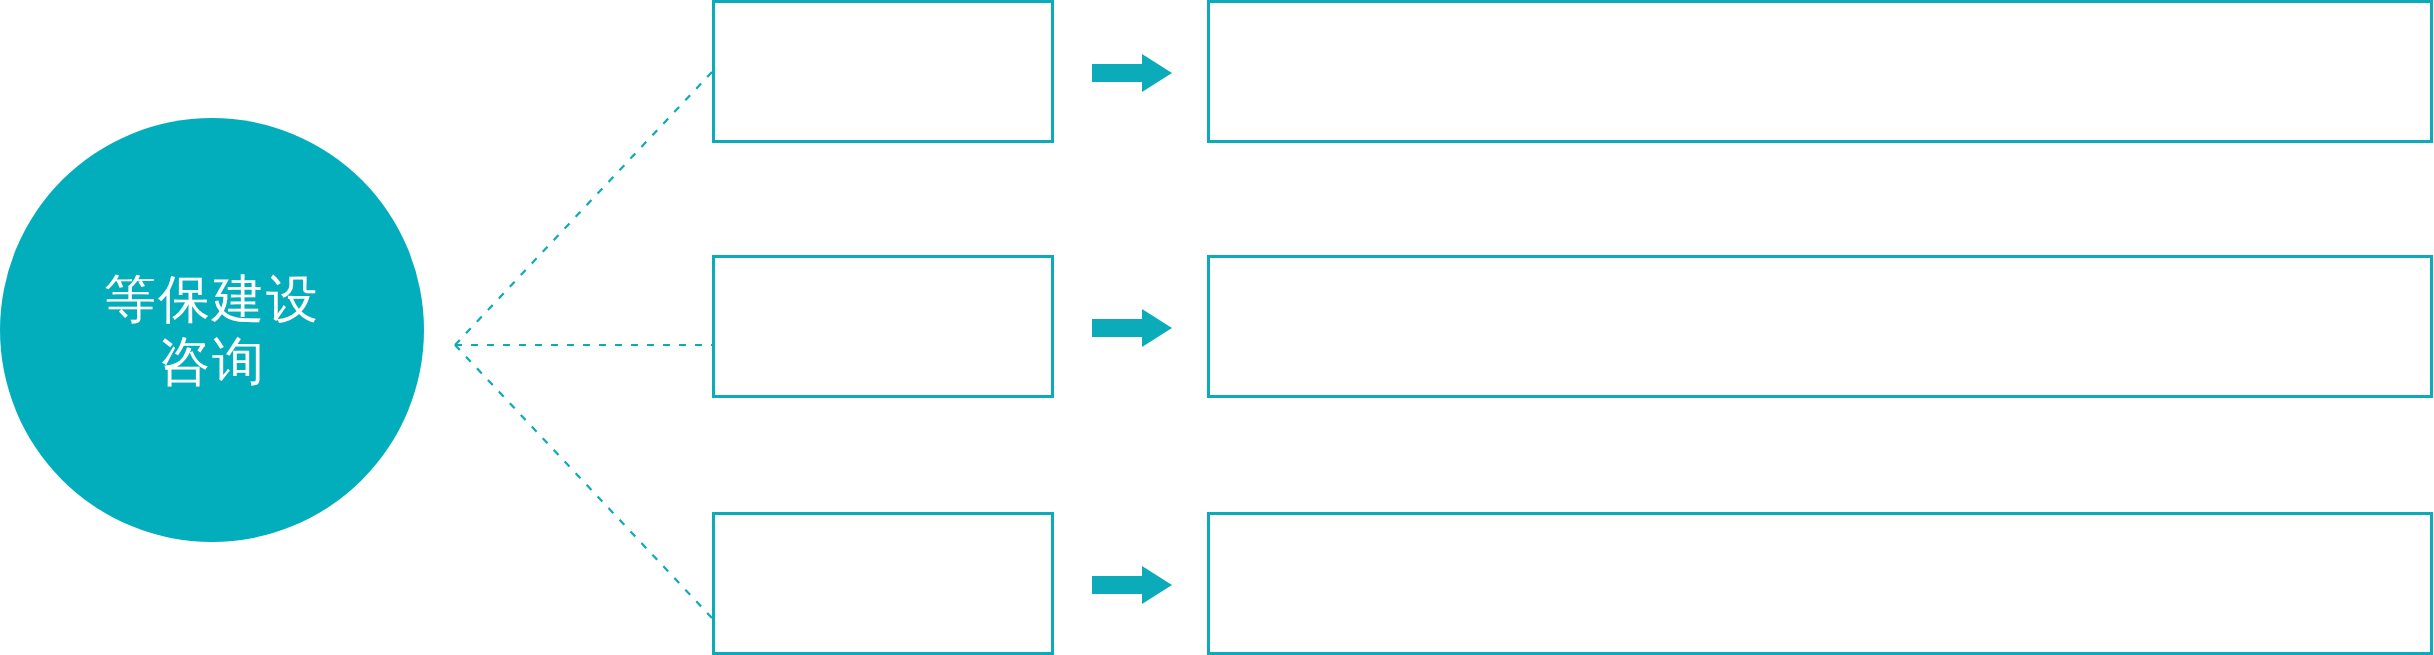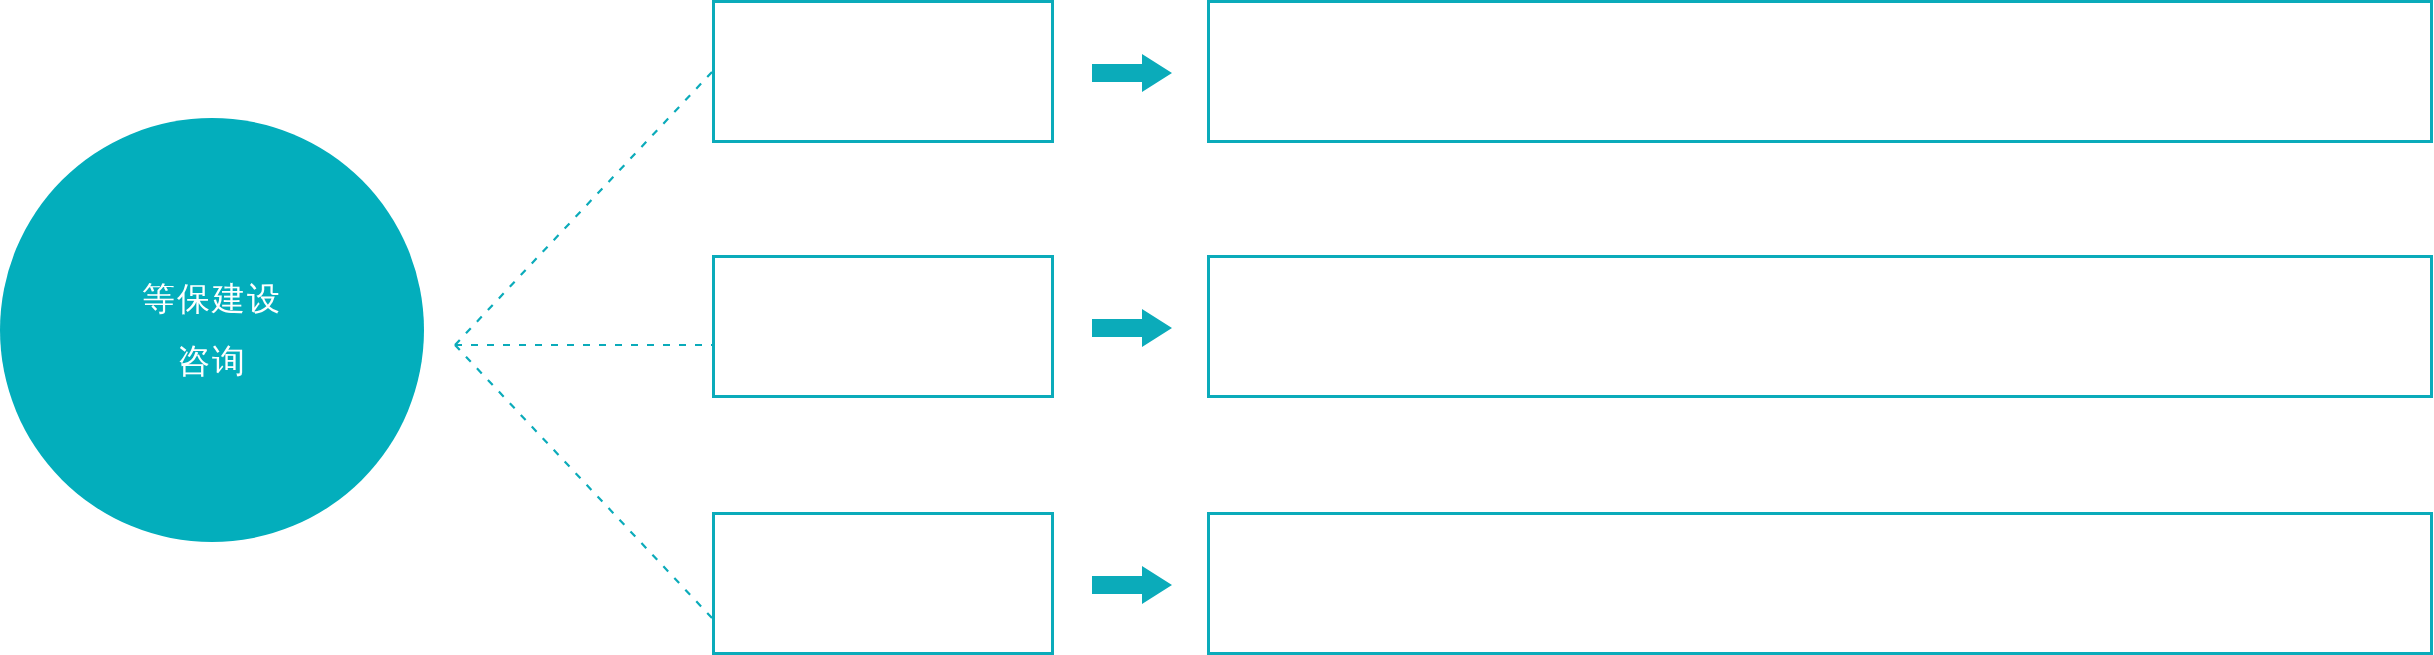--- a/index.html
+++ b/index.html
@@ -30,21 +30,21 @@
     border-radius: 50%;
     background: #03AEBC;
     display: flex;
     flex-direction: column;
     align-items: center;
     justify-content: center;
     box-sizing: border-box;
   }
   .hub-line {
     color: #ffffff;
-    font-size: 33px;
+    font-size: 52px;
     line-height: 62px;
     letter-spacing: 2px;
     white-space: nowrap;
     font-weight: 400;
   }
 
   
   .connectors {
     position: absolute;
     left: 0;

